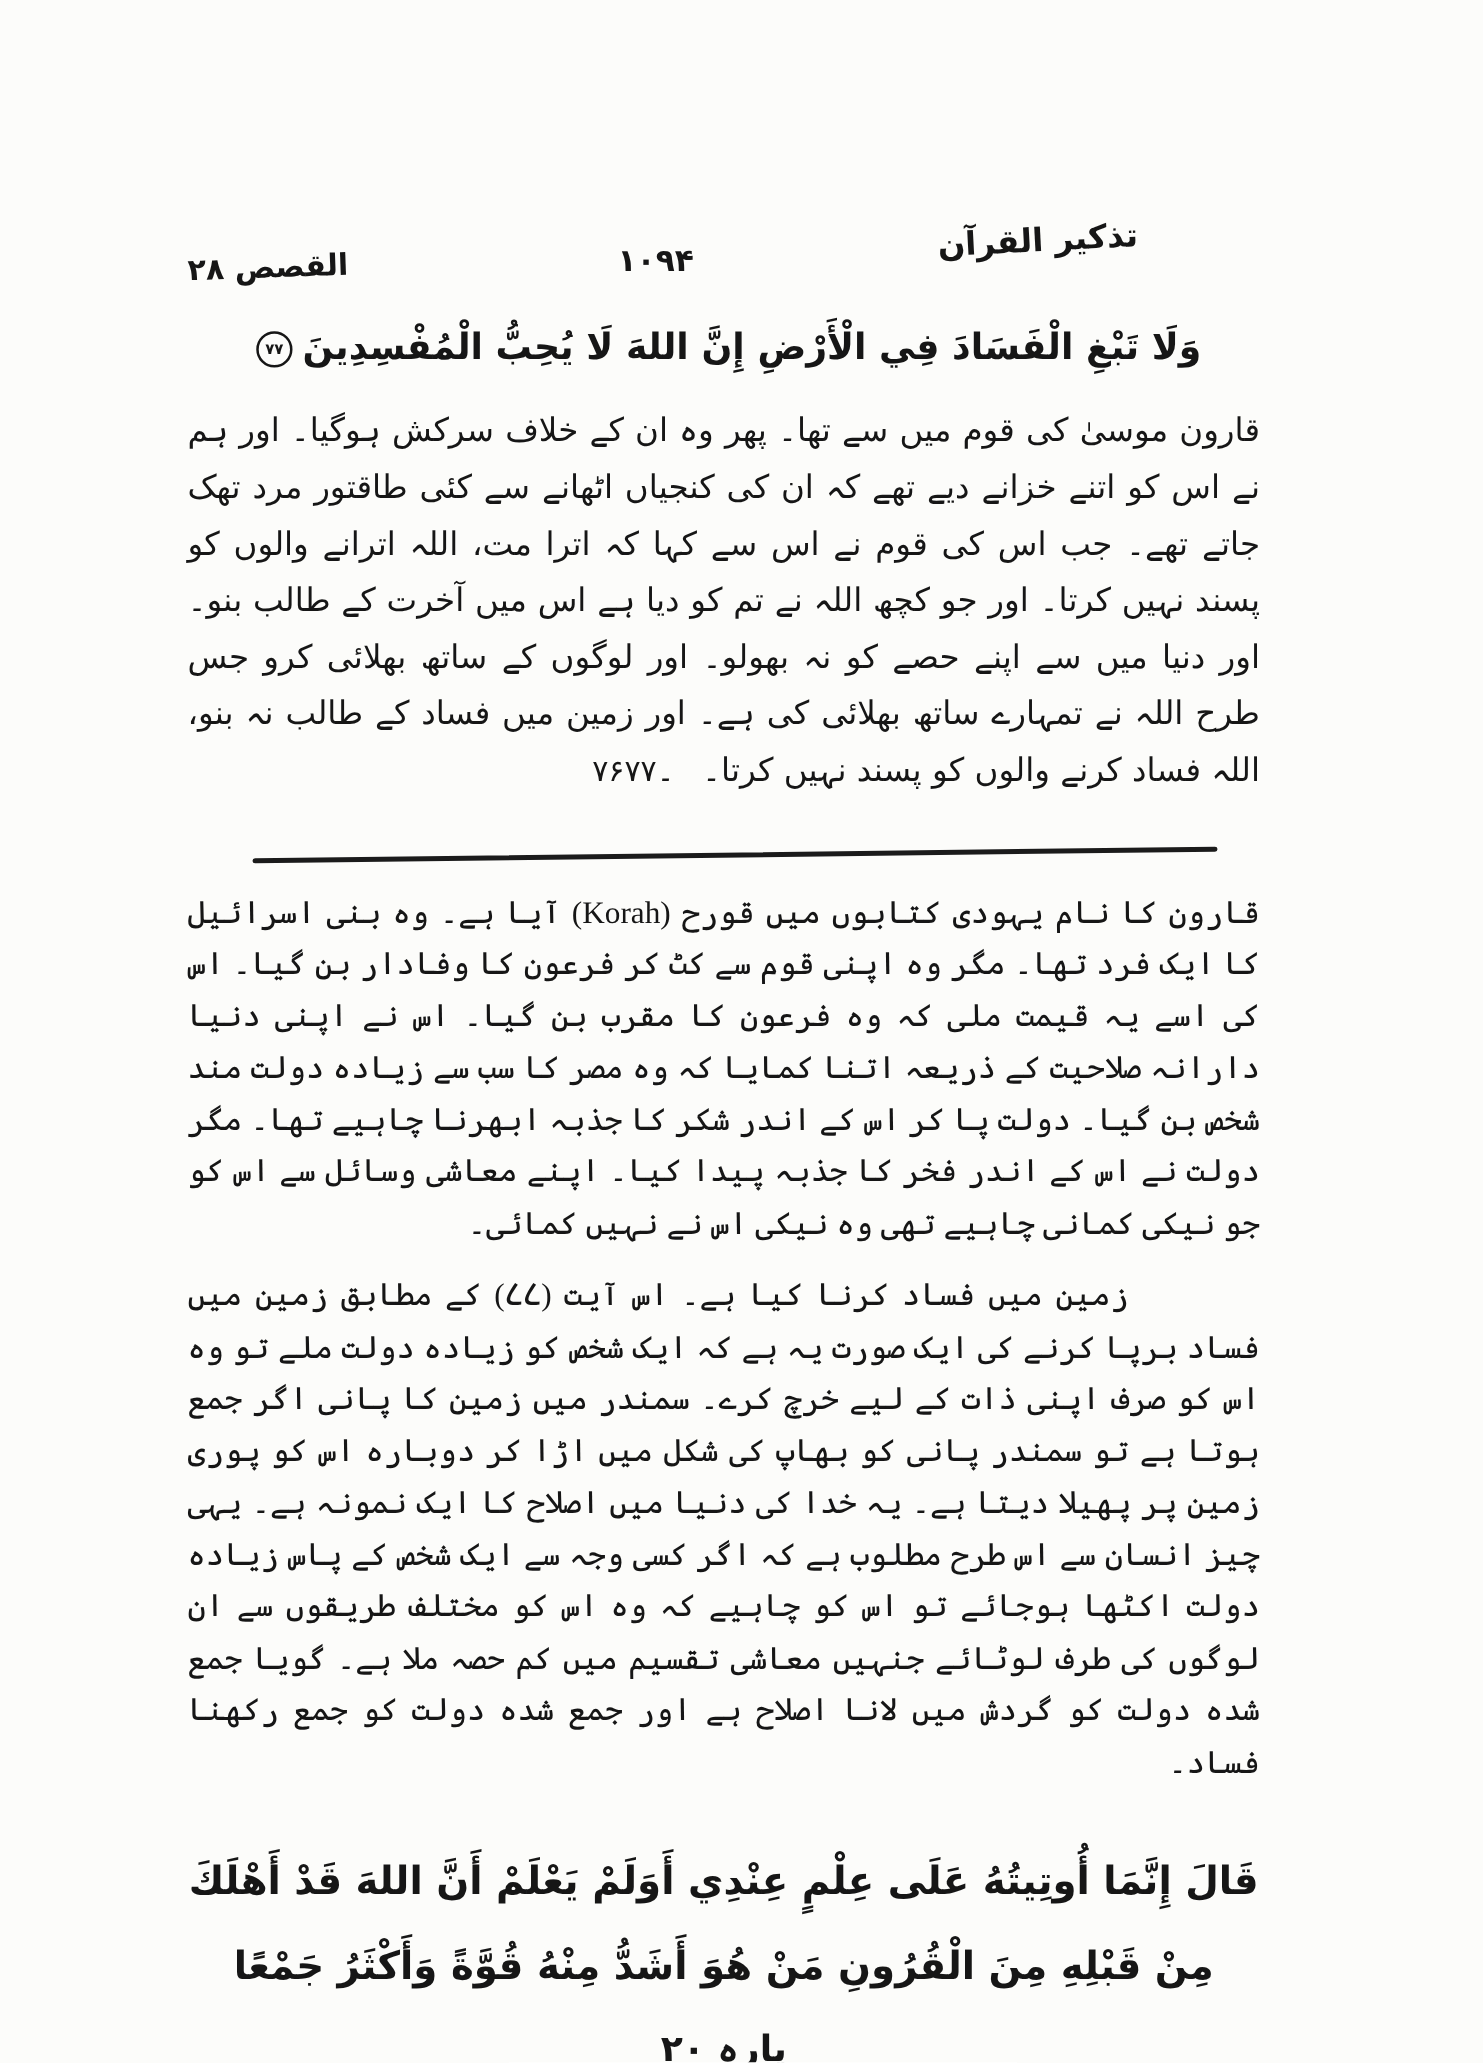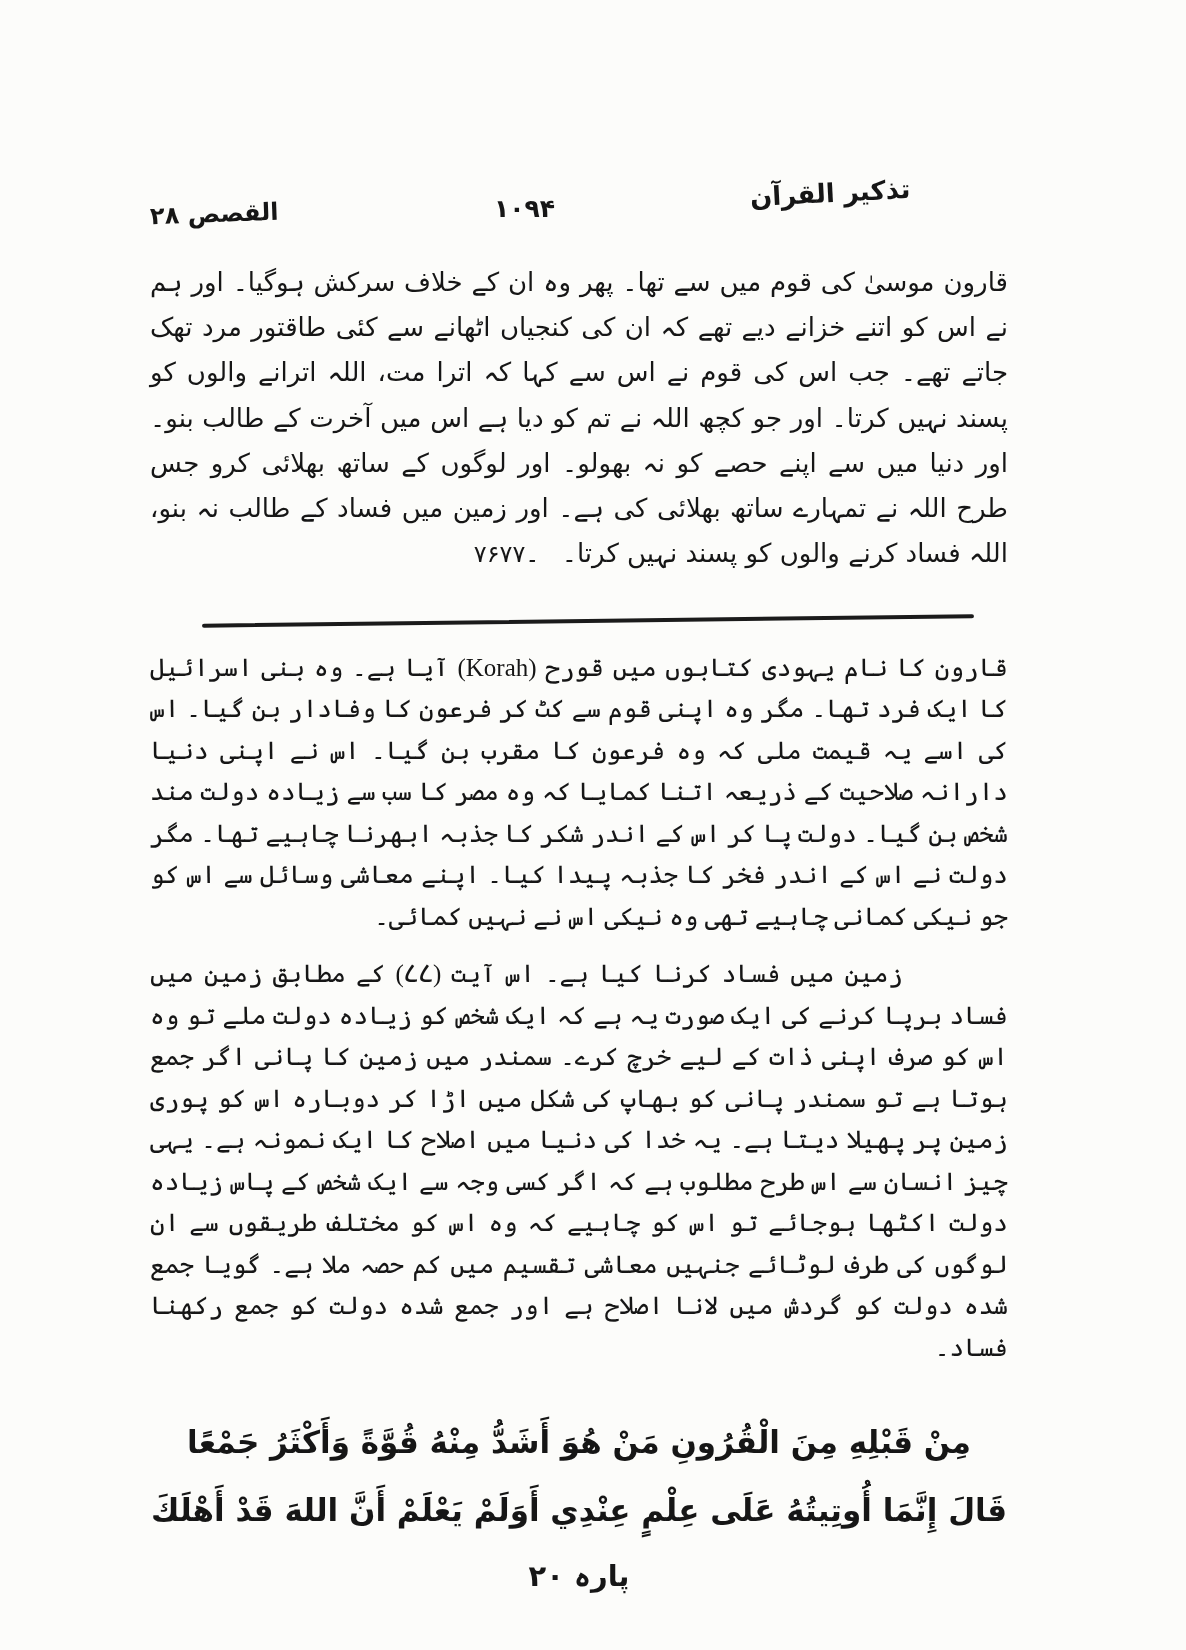--- a/index.html
+++ b/index.html
@@ -106,34 +106,37 @@
 
 <div class="page">
   <div class="content">
 
     <div class="header">
       <span class="book-title">تذکیر القرآن</span>
       <span class="page-number">۱۰۹۴</span>
       <span class="surah-ref">القصص ۲۸</span>
     </div>
 
+    <div class="verse verse-top">
+      <span>وَلَا تَبْغِ الْفَسَادَ فِي الْأَرْضِ إِنَّ اللهَ لَا يُحِبُّ الْمُفْسِدِينَ</span><span class="ayah-marker">۷۷</span>
+    </div>
 
     <p class="translation">
       <span>قارون موسیٰ کی قوم میں سے تھا۔ پھر وہ ان کے خلاف سرکش ہوگیا۔ اور ہم نے اس کو اتنے خزانے دیے تھے کہ ان کی کنجیاں اٹھانے سے کئی طاقتور مرد تھک جاتے تھے۔ جب اس کی قوم نے اس سے کہا کہ اترا مت، اللہ اترانے والوں کو پسند نہیں کرتا۔ اور جو کچھ اللہ نے تم کو دیا ہے اس میں آخرت کے طالب بنو۔ اور دنیا میں سے اپنے حصے کو نہ بھولو۔ اور لوگوں کے ساتھ بھلائی کرو جس طرح اللہ نے تمہارے ساتھ بھلائی کی ہے۔ اور زمین میں فساد کے طالب نہ بنو، اللہ فساد کرنے والوں کو پسند نہیں کرتا۔</span>
       <span class="verse-range">۷۶۔۷۷</span>
     </p>
 
     <div class="divider"></div>
 
     <div class="commentary">
       <p class="para">قارون کا نام یہودی کتابوں میں قورح (Korah) آیا ہے۔ وہ بنی اسرائیل کا ایک فرد تھا۔ مگر وہ اپنی قوم سے کٹ کر فرعون کا وفادار بن گیا۔ اس کی اسے یہ قیمت ملی کہ وہ فرعون کا مقرب بن گیا۔ اس نے اپنی دنیا دارانہ صلاحیت کے ذریعہ اتنا کمایا کہ وہ مصر کا سب سے زیادہ دولت مند شخص بن گیا۔ دولت پا کر اس کے اندر شکر کا جذبہ ابھرنا چاہیے تھا۔ مگر دولت نے اس کے اندر فخر کا جذبہ پیدا کیا۔ اپنے معاشی وسائل سے اس کو جو نیکی کمانی چاہیے تھی وہ نیکی اس نے نہیں کمائی۔</p>
       <p class="para indent">زمین میں فساد کرنا کیا ہے۔ اس آیت (۷۷) کے مطابق زمین میں فساد برپا کرنے کی ایک صورت یہ ہے کہ ایک شخص کو زیادہ دولت ملے تو وہ اس کو صرف اپنی ذات کے لیے خرچ کرے۔ سمندر میں زمین کا پانی اگر جمع ہوتا ہے تو سمندر پانی کو بھاپ کی شکل میں اڑا کر دوبارہ اس کو پوری زمین پر پھیلا دیتا ہے۔ یہ خدا کی دنیا میں اصلاح کا ایک نمونہ ہے۔ یہی چیز انسان سے اس طرح مطلوب ہے کہ اگر کسی وجہ سے ایک شخص کے پاس زیادہ دولت اکٹھا ہوجائے تو اس کو چاہیے کہ وہ اس کو مختلف طریقوں سے ان لوگوں کی طرف لوٹائے جنہیں معاشی تقسیم میں کم حصہ ملا ہے۔ گویا جمع شدہ دولت کو گردش میں لانا اصلاح ہے اور جمع شدہ دولت کو جمع رکھنا فساد۔</p>
     </div>
 
     <div class="verse verse-bottom">
+      <div class="vline">قَالَ إِنَّمَا أُوتِيتُهُ عَلَى عِلْمٍ عِنْدِي أَوَلَمْ يَعْلَمْ أَنَّ اللهَ قَدْ أَهْلَكَ</div>
       <div class="vline">مِنْ قَبْلِهِ مِنَ الْقُرُونِ مَنْ هُوَ أَشَدُّ مِنْهُ قُوَّةً وَأَكْثَرُ جَمْعًا</div>
-      <div class="vline">قَالَ إِنَّمَا أُوتِيتُهُ عَلَى عِلْمٍ عِنْدِي أَوَلَمْ يَعْلَمْ أَنَّ اللهَ قَدْ أَهْلَكَ</div>
     </div>
 
     <div class="footer">پارہ ۲۰</div>
 
   </div>
 </div>
 
 </body></html>

